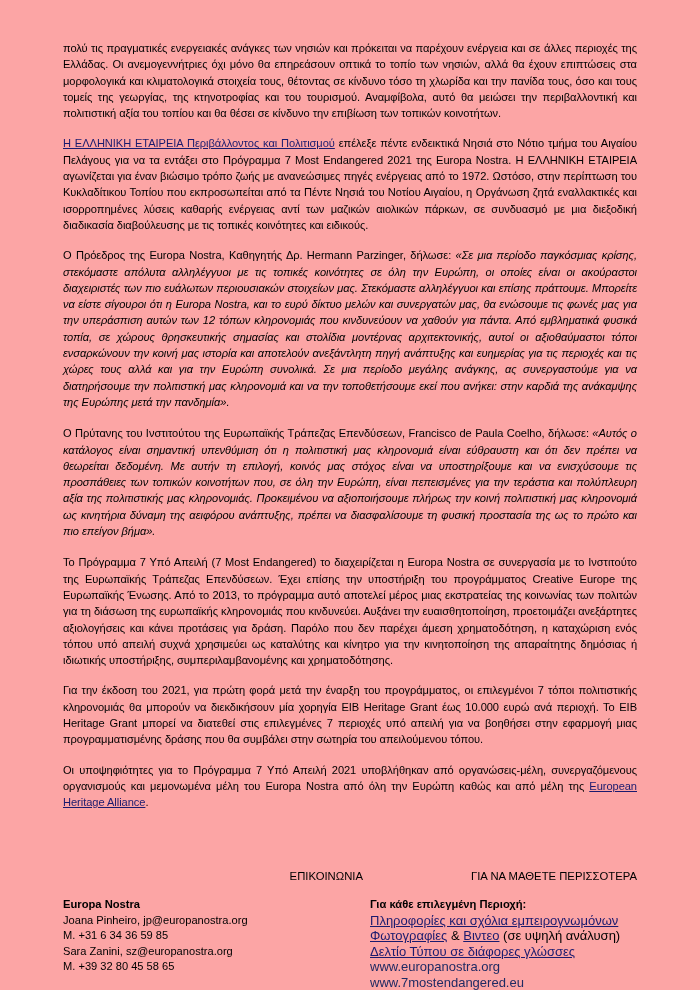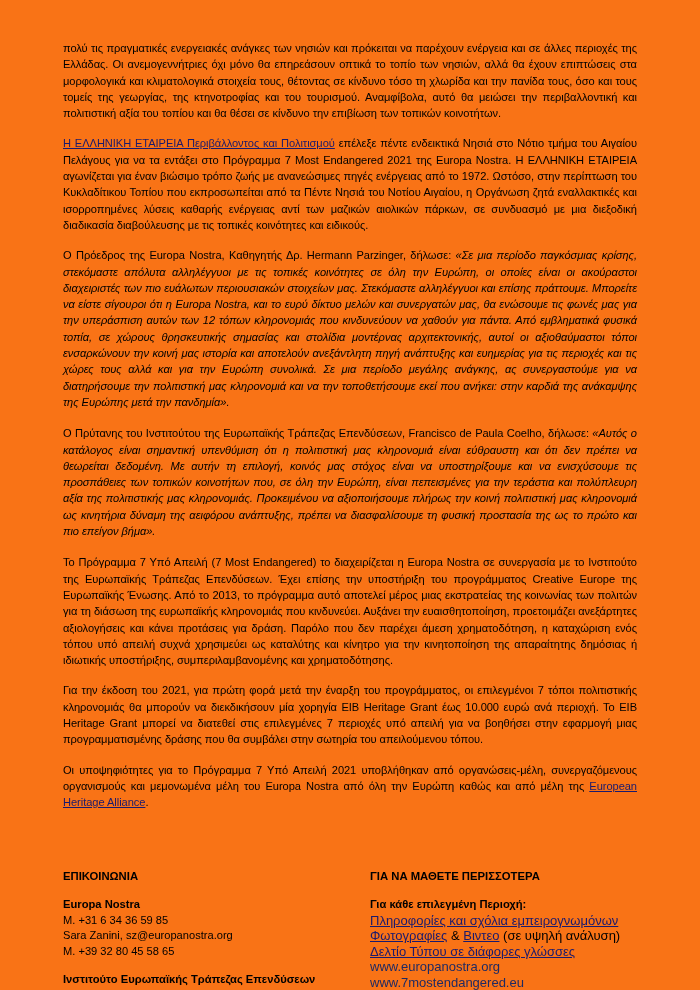--- a/index.html
+++ b/index.html
@@ -13,21 +13,21 @@
     font-family: "Liberation Sans", sans-serif;
     color: #000000;
     overflow: hidden;
   }
   .page {
     position: relative;
     width: 700px;
     height: 990px;
     box-sizing: border-box;
     padding: 40px 63px 0 63px;
-    background: #f97316;
+    background: #fca5a5;
   }
   p.body-par {
     margin: 0 0 14px 0;
     font-size: 11.1px;
     line-height: 16.3px;
     text-align: justify;
     color: #000000;
     letter-spacing: -0.05px;
   }
   p.body-par.quote-par {
@@ -56,23 +56,24 @@
   .col-left {
     width: 300px;
     flex: 0 0 300px;
   }
   .col-right {
     flex: 1 1 auto;
     padding-left: 7px;
   }
   .sec-head {
     font-size: 11.3px;
-    font-weight: bold;
+    font-weight: normal;
     line-height: 16px;
     margin: 0 0 13px 0;
+    text-align: right;
   }
   .blk {
     margin: 0 0 13px 0;
   }
   .blk-title {
     font-size: 11.2px;
     font-weight: bold;
     line-height: 15.5px;
   }
   .blk-line {
@@ -120,20 +121,21 @@
 
   <div class="spacer-22"></div>
 
   <div class="contact-wrap">
 
     <div class="col-left">
       <div class="sec-head">ΕΠΙΚΟΙΝΩΝΙΑ</div>
 
       <div class="blk">
         <div class="blk-title">Europa Nostra</div>
+        <div class="blk-line">Joana Pinheiro, jp@europanostra.org</div>
         <div class="blk-line">M. +31 6 34 36 59 85</div>
         <div class="blk-line">Sara Zanini, sz@europanostra.org</div>
         <div class="blk-line">M. +39 32 80 45 58 65</div>
       </div>
 
       <div class="blk">
         <div class="blk-title">Ινστιτούτο Ευρωπαϊκής Τράπεζας Επενδύσεων</div>
 
       </div>
 

